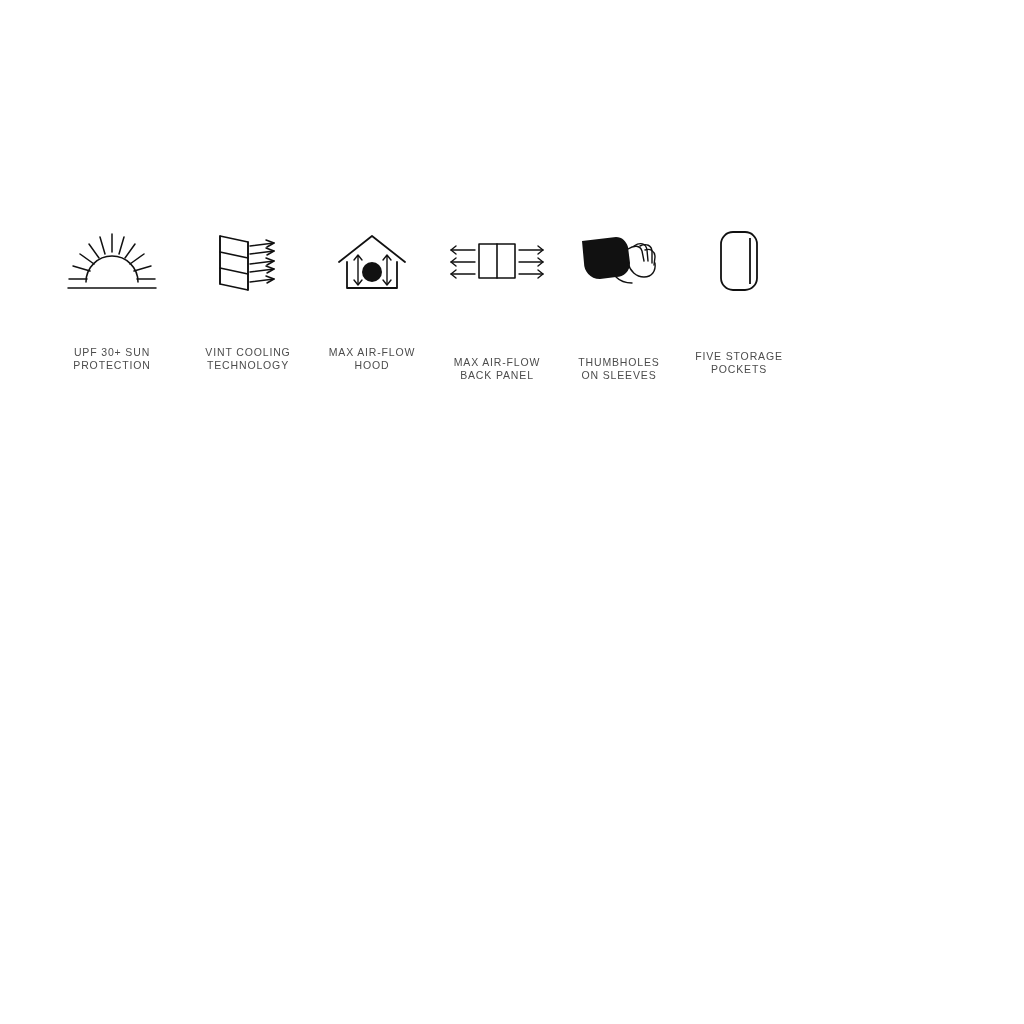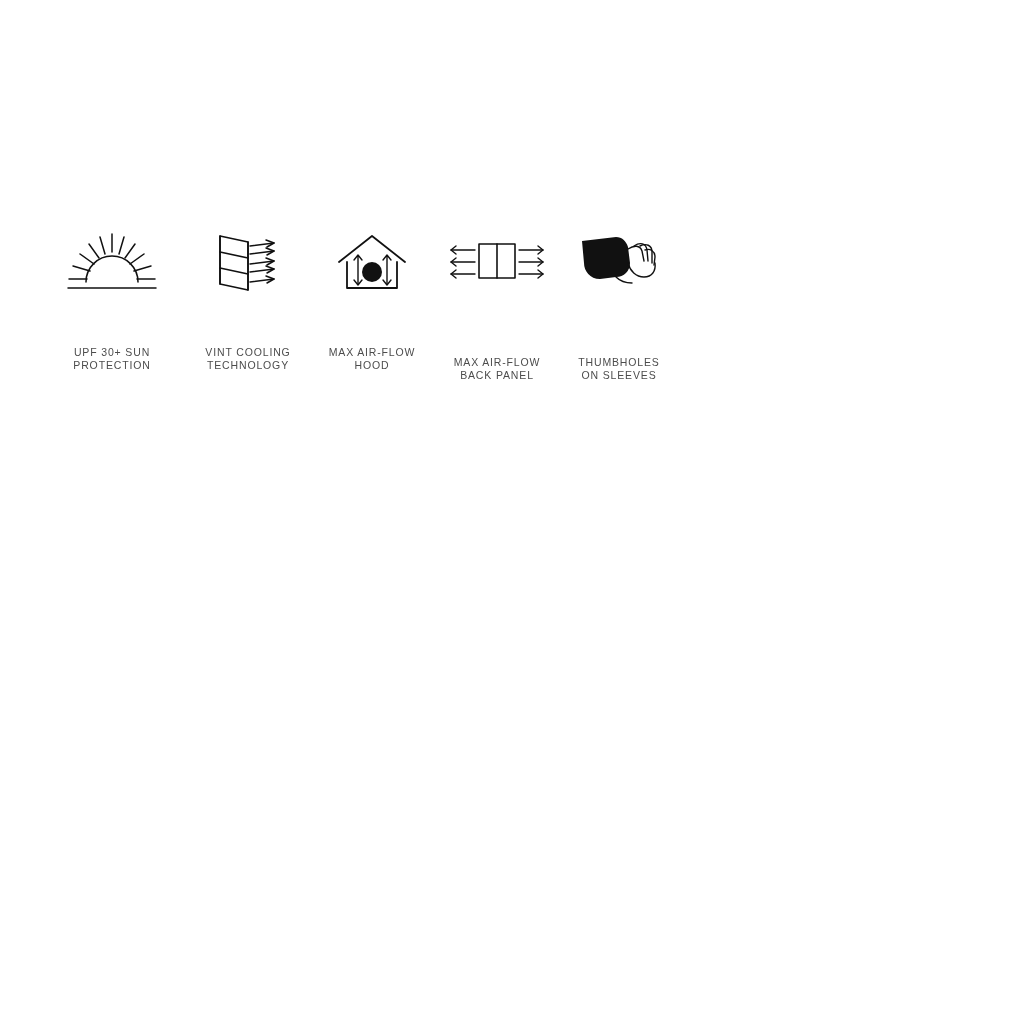--- a/index.html
+++ b/index.html
@@ -182,14 +182,26 @@
           <path d="M69 17 C74 15 79 18 79 24 L78 32"></path>
           <path d="M52 30 C54 38 60 44 68 44 C76 44 80 38 79 30"></path>
           <path d="M40 44 C44 48 50 50 56 50"></path>
         </g>
       </svg>
     </div>
     <div class="label">THUMBHOLES
 ON SLEEVES</div>
   </div>
 
+  <div class="feature f6">
+    <div class="icon-box">
+      <svg width="60" height="70" viewBox="0 0 60 70">
+        <g stroke="#111" stroke-width="1.8" fill="none" stroke-linejoin="round">
+          <rect x="12" y="4" width="36" height="58" rx="12" ry="12"></rect>
+          <path d="M41 10 L41 56"></path>
+        </g>
+      </svg>
+    </div>
+    <div class="label">FIVE STORAGE
+POCKETS</div>
+  </div>
 
 </div>
 
 </body></html>

